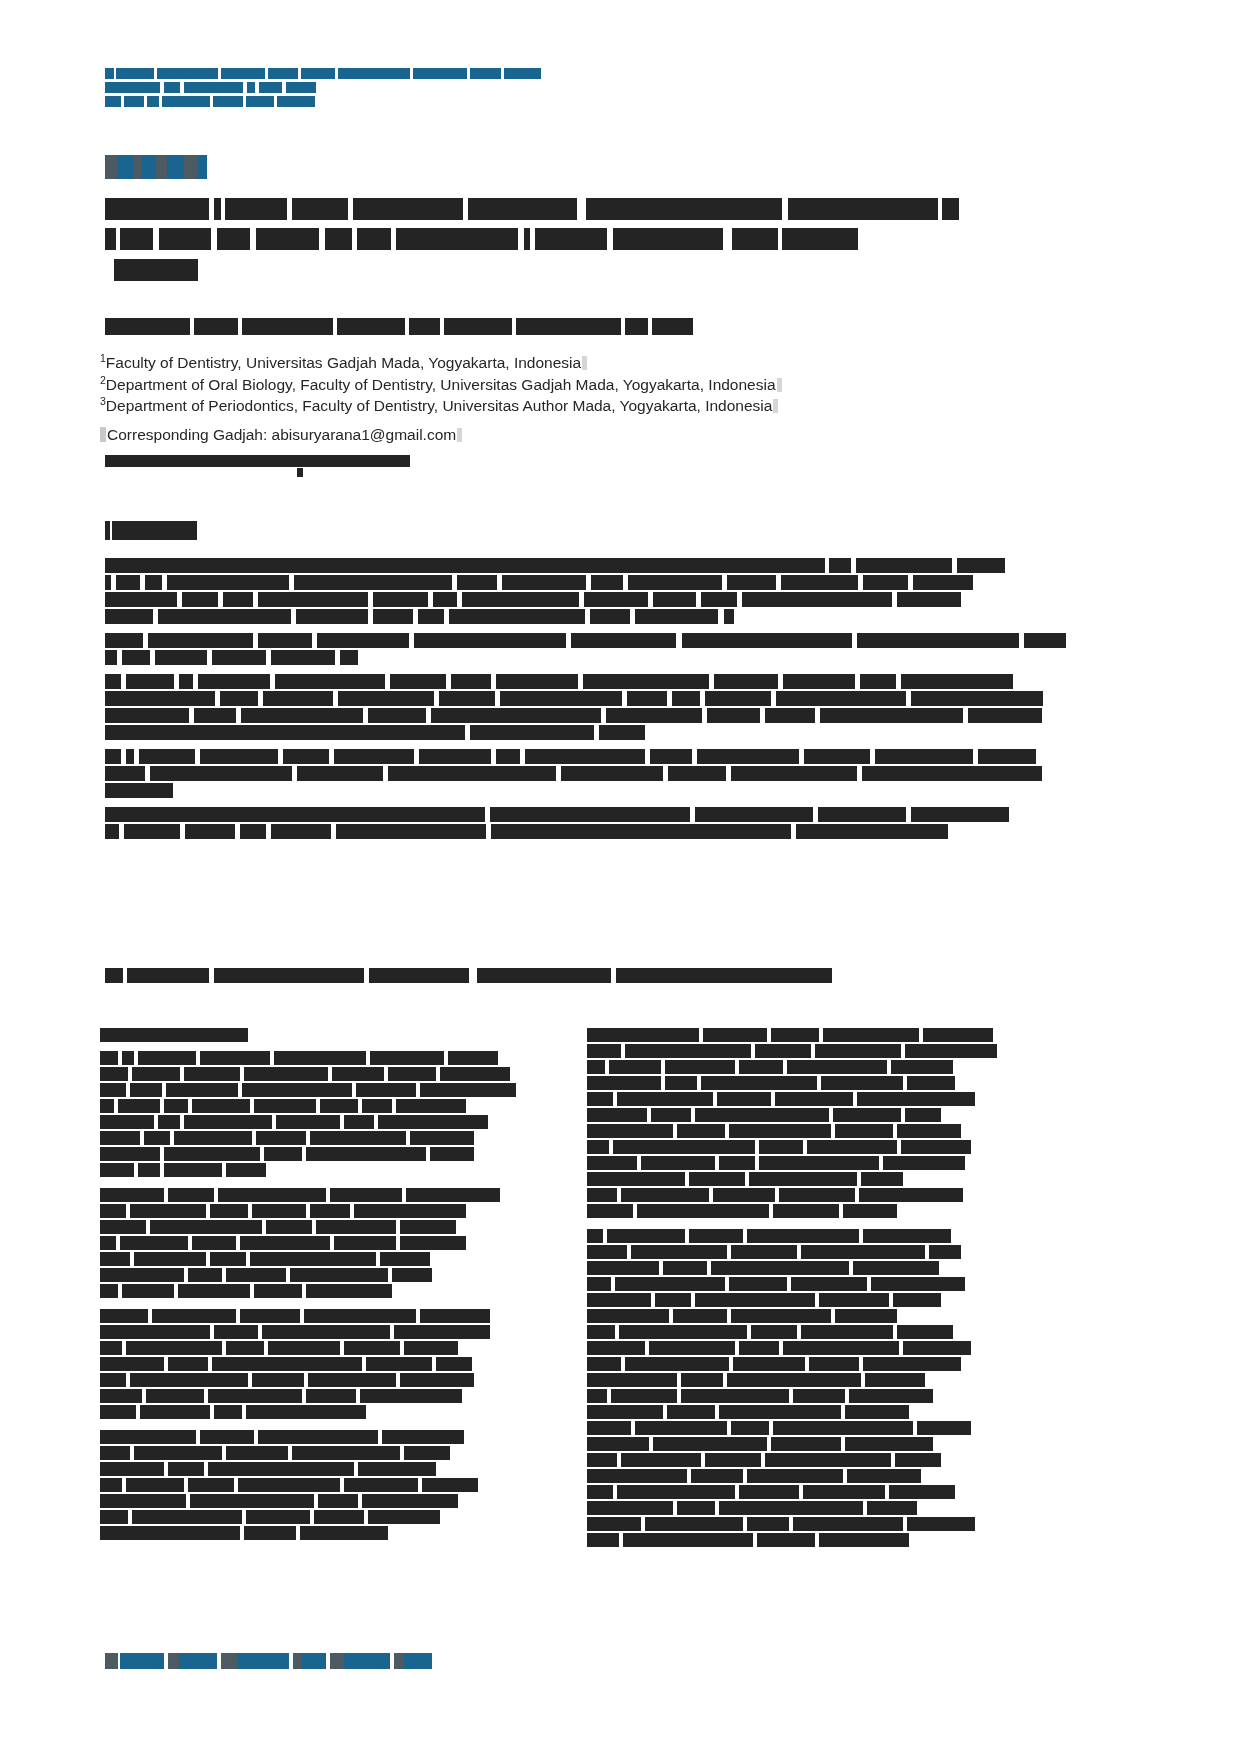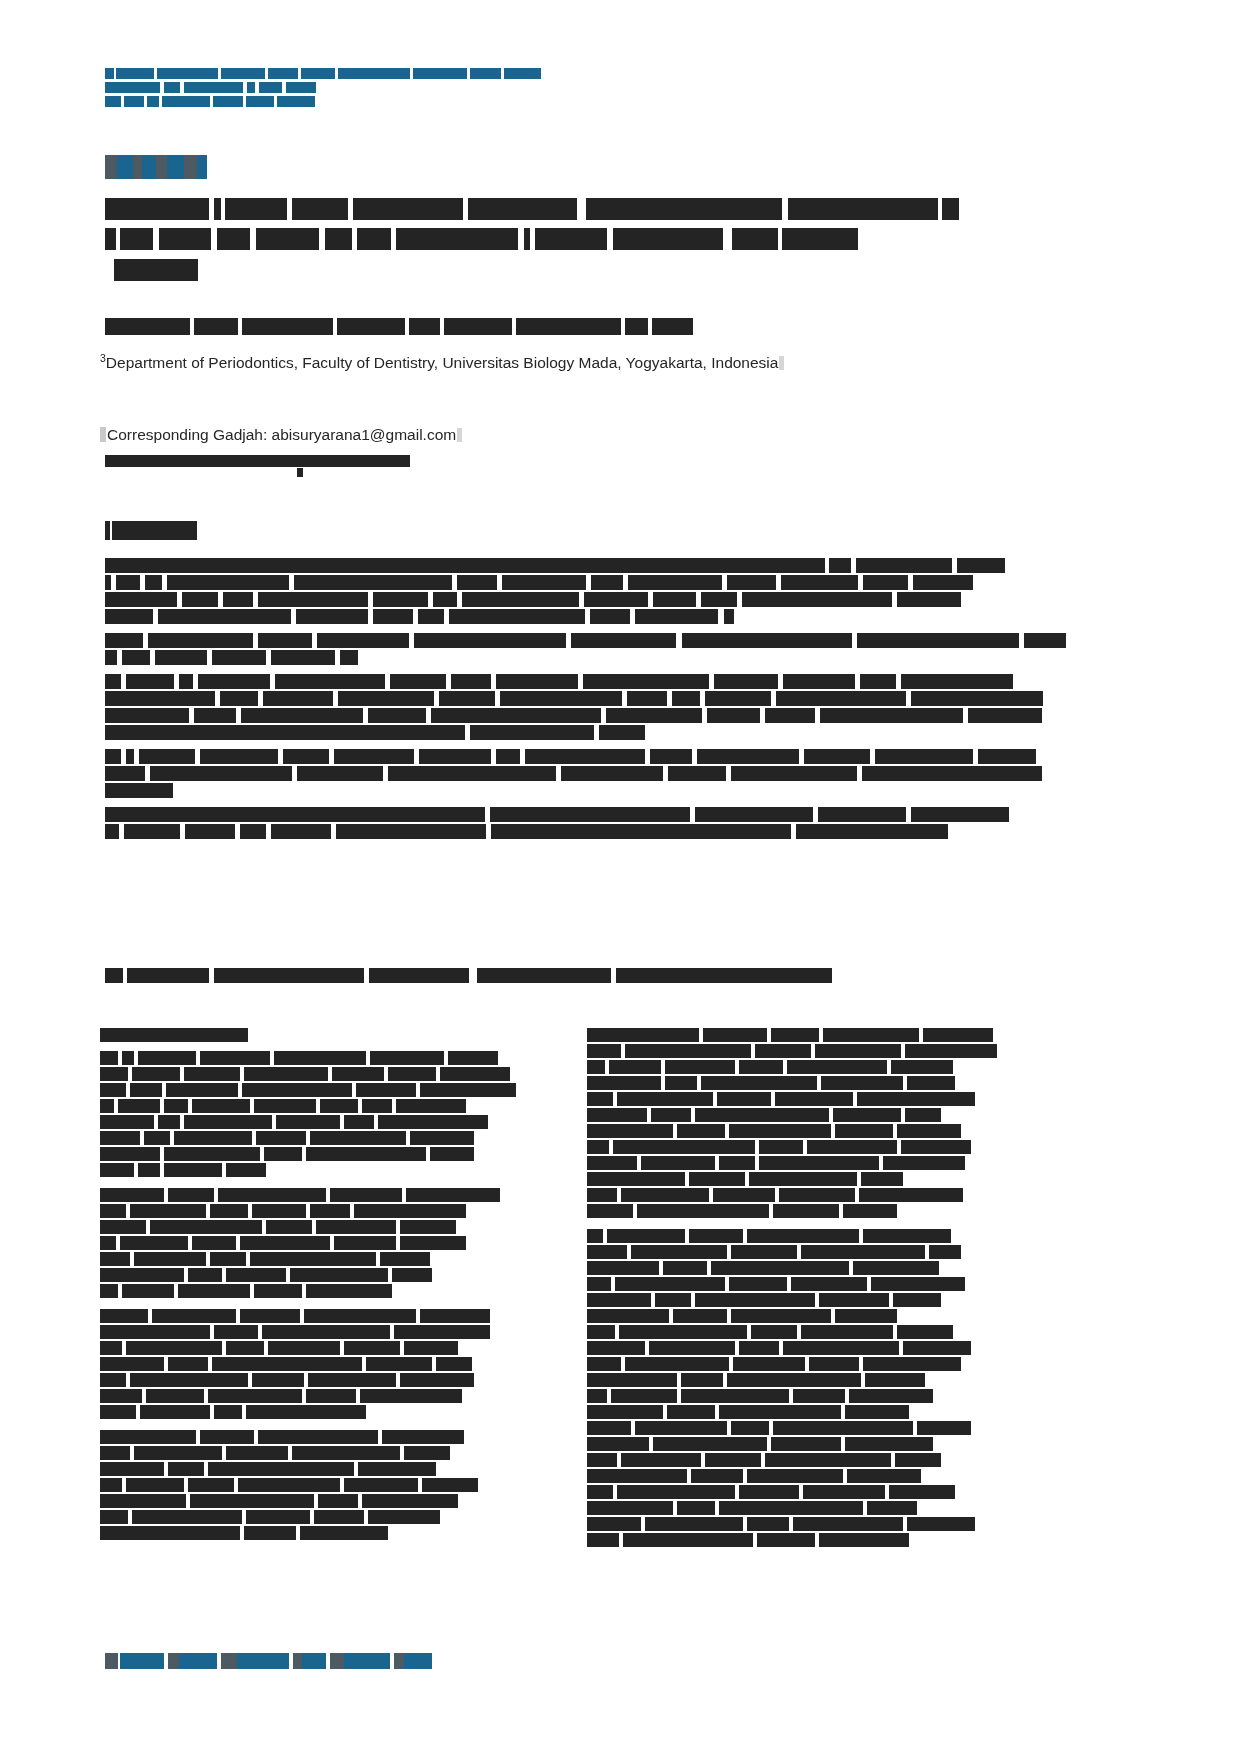--- a/index.html
+++ b/index.html
@@ -160,21 +160,27 @@
       <span class="bar" style="width:31px;height:17px"></span><span class="gap" style="width:4px"></span>
       <span class="bar" style="width:68px;height:17px"></span><span class="gap" style="width:4px"></span>
       <span class="bar" style="width:105px;height:17px"></span><span class="gap" style="width:4px"></span>
       <span class="bar" style="width:23px;height:17px"></span><span class="gap" style="width:4px"></span>
       <span class="bar" style="width:41px;height:17px"></span>
     </div>
   </div>
 
   <div id="affiliations">
     <div class="aff">
-      <sup>3</sup><span>Department of Periodontics, Faculty of Dentistry, Universitas Biology Mada, Yogyakarta, Indonesia</span><span class="tail-bar"></span>
+      <sup>1</sup><span>Faculty of Dentistry, Universitas Gadjah Mada, Yogyakarta, Indonesia</span><span class="tail-bar"></span>
+    </div>
+    <div class="aff">
+      <sup>2</sup><span>Department of Oral Biology, Faculty of Dentistry, Universitas Gadjah Mada, Yogyakarta, Indonesia</span><span class="tail-bar"></span>
+    </div>
+    <div class="aff">
+      <sup>3</sup><span>Department of Periodontics, Faculty of Dentistry, Universitas Author Mada, Yogyakarta, Indonesia</span><span class="tail-bar"></span>
     </div>
   </div>
 
   <div id="corresponding-author">
     <span class="lead-bar"></span><span>Corresponding Gadjah: abisuryarana1@gmail.com</span><span class="tail-bar"></span>
   </div>
 
   <div id="received-line">
     <div class="line">
       <span class="bar" style="width:305px;height:12px"></span>

